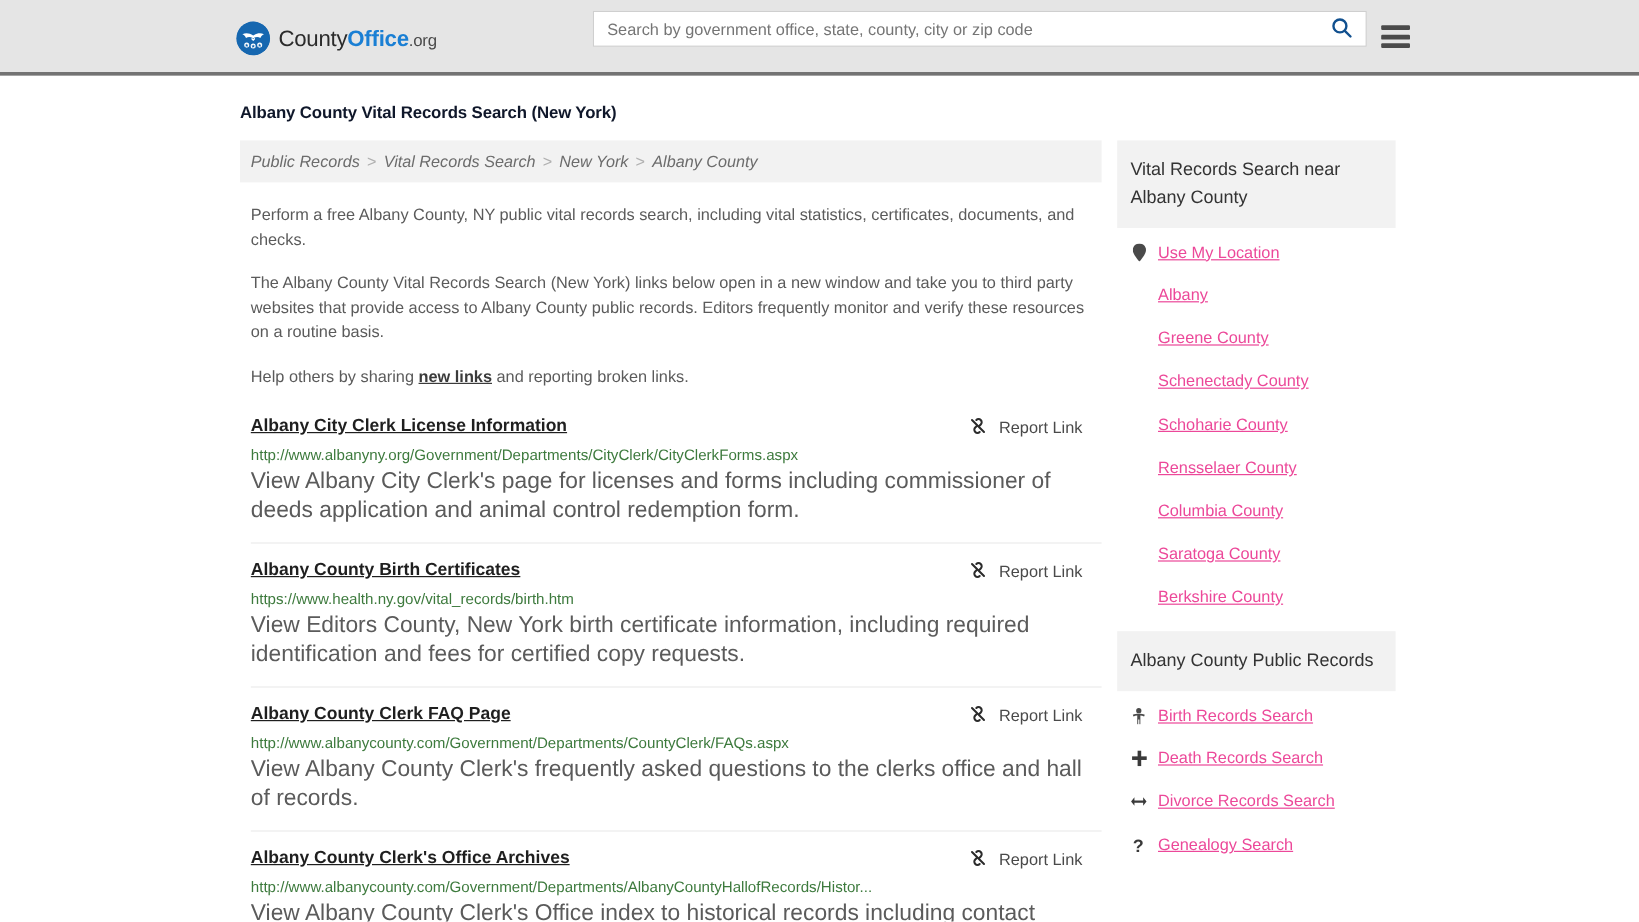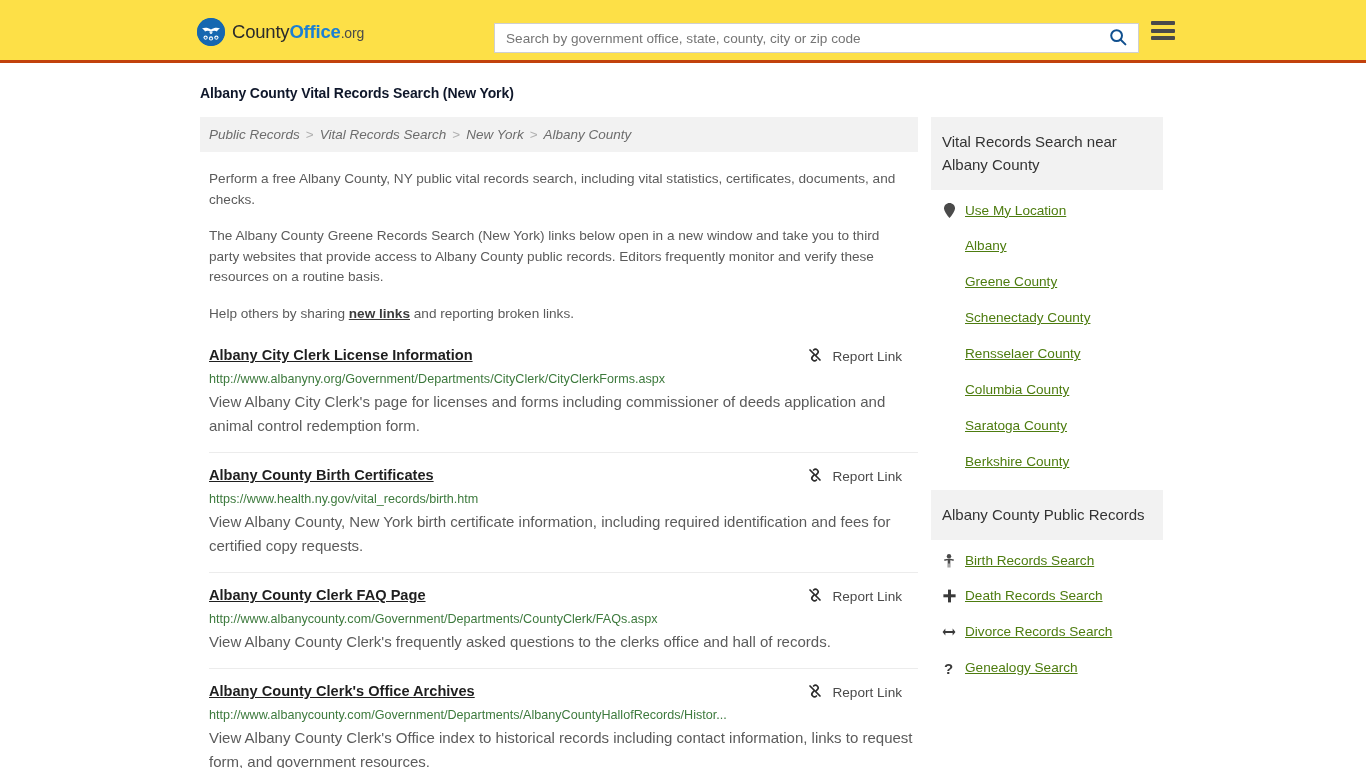--- a/index.html
+++ b/index.html
@@ -9,22 +9,22 @@
     overflow: hidden;
     background: #ffffff;
     font-family: "Liberation Sans", sans-serif;
     -webkit-font-smoothing: antialiased;
   }
 
   
   .site-header {
     position: relative;
     height: 63px;
-    background: #fde047;
-    border-bottom: 3px solid #c2410c;
+    background: #e5e5e5;
+    border-bottom: 3px solid #737373;
     display: flex;
     align-items: center;
   }
   .logo-wrap {
     position: absolute;
     left: 197px;
     top: 18px;
     display: flex;
     align-items: center;
     gap: 7px;
@@ -47,21 +47,21 @@
     white-space: nowrap;
     font-family: "Liberation Sans", sans-serif;
   }
   .logo-text .t-county { color: #2b2b2b; }
   .logo-text .t-office { color: #1a7fd4; font-weight: bold; }
   .logo-text .t-org { color: #4a4a4a; font-size: 14px; }
 
   .search-wrap {
     position: absolute;
     left: 494px;
-    top: 23px;
+    top: 9px;
     width: 645px;
     height: 30px;
     background: #fff;
     border: 1px solid #cfcfcf;
     display: flex;
     align-items: center;
   }
   .search-input {
     flex: 1 1 auto;
     height: 100%;
@@ -192,21 +192,21 @@
   .result-url {
     display: block;
     font-size: 12.6px;
     color: #3d7a3d;
     line-height: 19px;
     margin-top: 4px;
     text-decoration: none;
     word-break: break-all;
   }
   .result-desc {
-    font-size: 15px;
+    font-size: 19px;
     color: #5b5b5b;
     line-height: 24px;
     margin-top: 1px;
     max-width: 712px;
   }
 
   
   .side-box { margin-bottom: 0; }
   .side-head {
     background: #f2f2f2;
@@ -219,21 +219,21 @@
   .side-list { padding: 0; margin: 0; list-style: none; }
   .side-list li {
     display: flex;
     align-items: center;
     gap: 9px;
     padding: 0 0 0 11px;
     height: 36px;
   }
   .side-list li a {
     font-size: 13.6px;
-    color: #4d7c0f;
+    color: #ec4899;
     text-decoration: underline;
     line-height: 18px;
   }
   .side-icon {
     width: 14px;
     display: inline-flex;
     justify-content: center;
     align-items: center;
     color: #4a4a4a;
     flex: 0 0 14px;
@@ -298,21 +298,21 @@
           <span class="sep">&gt;</span>
           <a href="#">Vital Records Search</a>
           <span class="sep">&gt;</span>
           <a href="#">New York</a>
           <span class="sep">&gt;</span>
           <a href="#">Albany County</a>
         </nav>
 
         <div class="intro">
           <p>Perform a free Albany County, NY public vital records search, including vital statistics, certificates, documents, and checks.</p>
-          <p>The Albany County Greene Records Search (New York) links below open in a new window and take you to third party websites that provide access to Albany County public records. Editors frequently monitor and verify these resources on a routine basis.</p>
+          <p>The Albany County Vital Records Search (New York) links below open in a new window and take you to third party websites that provide access to Albany County public records. Editors frequently monitor and verify these resources on a routine basis.</p>
           <p><span>Help others by sharing </span><a href="#">new links</a><span> and reporting broken links.</span></p>
         </div>
 
         <div class="results">
 
           <div class="result">
             <div class="result-head">
               <a class="result-title" href="#">Albany City Clerk License Information</a>
               <span class="report-link">
                 <span>
@@ -337,21 +337,21 @@
                   <svg width="16" height="16" viewBox="0 0 16 16" aria-hidden="true">
                     <path d="M6.6 3.0 a2.6 2.6 0 0 1 3.7 3.7 L9.0 8.0" fill="none" stroke="#2b2b2b" stroke-width="1.7" stroke-linecap="round"></path>
                     <path d="M9.4 13.0 a2.6 2.6 0 0 1 -3.7 -3.7 L7.0 8.0" fill="none" stroke="#2b2b2b" stroke-width="1.7" stroke-linecap="round"></path>
                     <line x1="3.0" y1="3.0" x2="13.0" y2="13.0" stroke="#2b2b2b" stroke-width="1.7" stroke-linecap="round"></line>
                   </svg>
                 </span>
                 <span>Report Link</span>
               </span>
             </div>
             <a class="result-url" href="#">https://www.health.ny.gov/vital_records/birth.htm</a>
-            <div class="result-desc">View Albany County, New York birth certificate information, including required identification and fees for certified copy requests.</div>
+            <div class="result-desc">View Editors County, New York birth certificate information, including required identification and fees for certified copy requests.</div>
           </div>
 
           <div class="result">
             <div class="result-head">
               <a class="result-title" href="#">Albany County Clerk FAQ Page</a>
               <span class="report-link">
                 <span>
                   <svg width="16" height="16" viewBox="0 0 16 16" aria-hidden="true">
                     <path d="M6.6 3.0 a2.6 2.6 0 0 1 3.7 3.7 L9.0 8.0" fill="none" stroke="#2b2b2b" stroke-width="1.7" stroke-linecap="round"></path>
                     <path d="M9.4 13.0 a2.6 2.6 0 0 1 -3.7 -3.7 L7.0 8.0" fill="none" stroke="#2b2b2b" stroke-width="1.7" stroke-linecap="round"></path>
@@ -406,20 +406,24 @@
             <li>
               <span class="side-icon"></span>
               <a href="#">Greene County</a>
             </li>
             <li>
               <span class="side-icon"></span>
               <a href="#">Schenectady County</a>
             </li>
             <li>
               <span class="side-icon"></span>
+              <a href="#">Schoharie County</a>
+            </li>
+            <li>
+              <span class="side-icon"></span>
               <a href="#">Rensselaer County</a>
             </li>
             <li>
               <span class="side-icon"></span>
               <a href="#">Columbia County</a>
             </li>
             <li>
               <span class="side-icon"></span>
               <a href="#">Saratoga County</a>
             </li>

